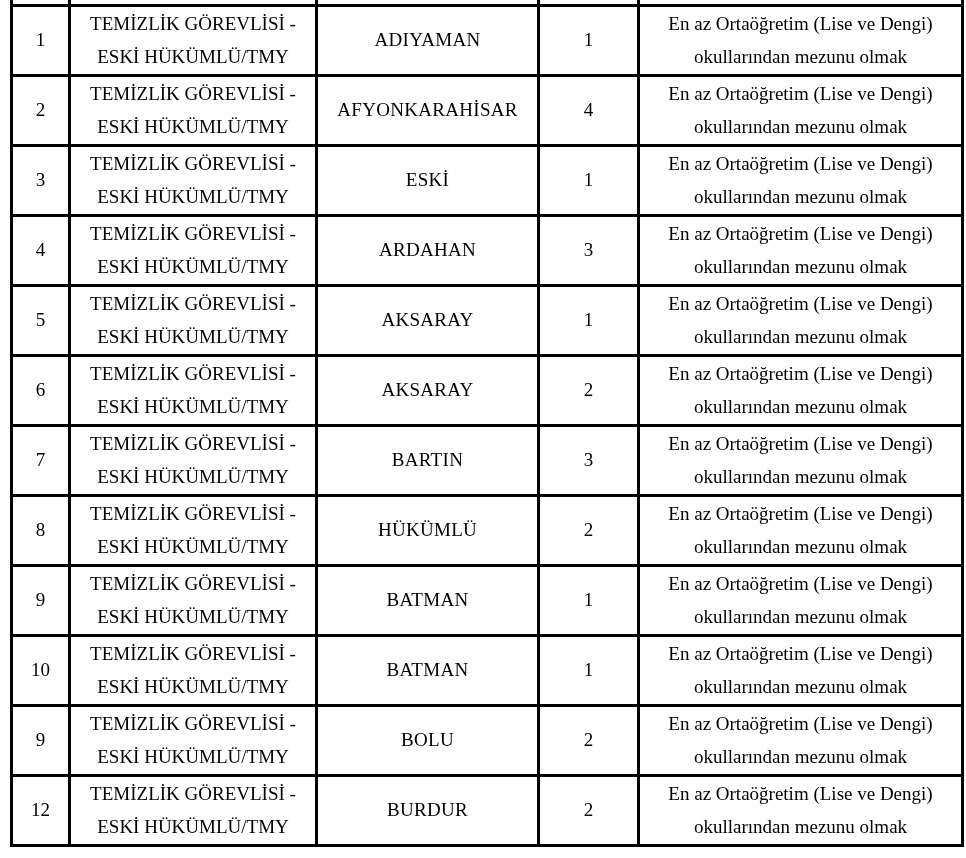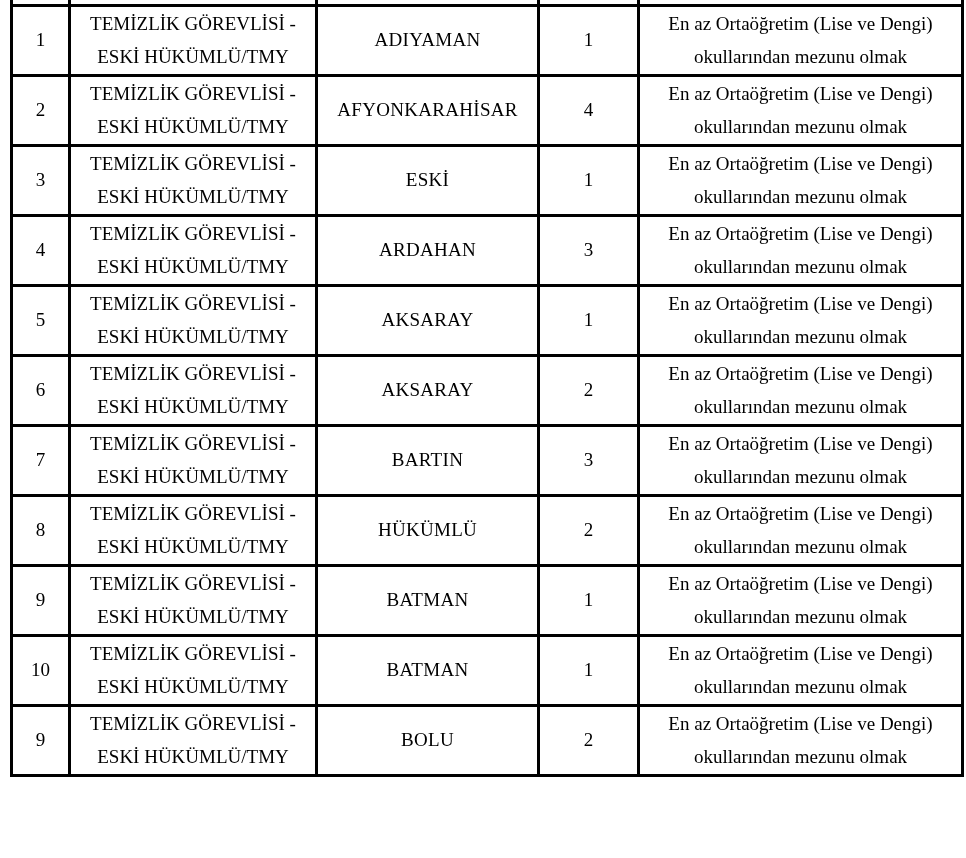--- a/index.html
+++ b/index.html
@@ -202,15 +202,28 @@
             <div class="cell-line">TEMİZLİK GÖREVLİSİ -</div>
             <div class="cell-line">ESKİ HÜKÜMLÜ/TMY</div>
           </td>
           <td class="col-city">BOLU</td>
           <td class="col-count">2</td>
           <td class="col-req two-line">
             <div class="cell-line">En az Ortaöğretim (Lise ve Dengi)</div>
             <div class="cell-line">okullarından mezunu olmak</div>
           </td>
         </tr>
+        <tr class="data-row">
+          <td class="col-no">12</td>
+          <td class="col-position two-line">
+            <div class="cell-line">TEMİZLİK GÖREVLİSİ -</div>
+            <div class="cell-line">ESKİ HÜKÜMLÜ/TMY</div>
+          </td>
+          <td class="col-city">BURDUR</td>
+          <td class="col-count">2</td>
+          <td class="col-req two-line">
+            <div class="cell-line">En az Ortaöğretim (Lise ve Dengi)</div>
+            <div class="cell-line">okullarından mezunu olmak</div>
+          </td>
+        </tr>
       </tbody>
   </table>
 </div>
 
 </body></html>

